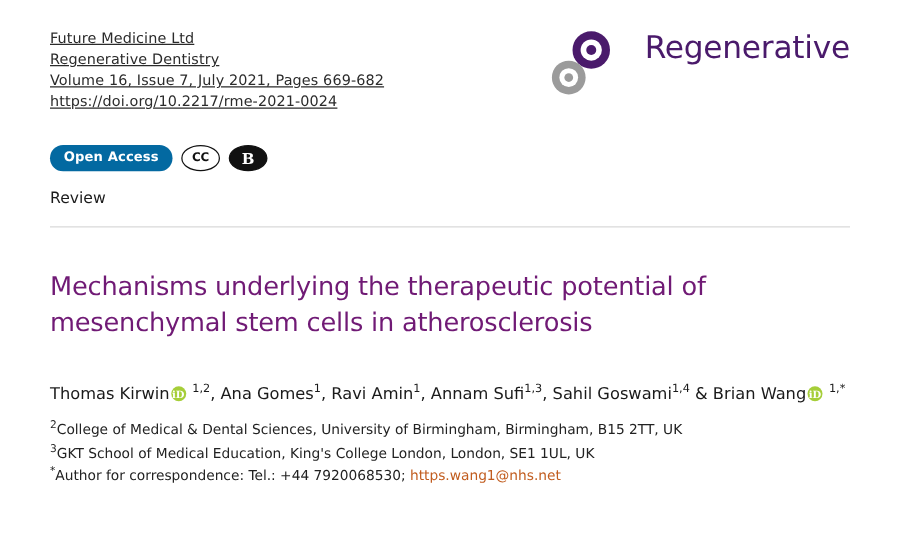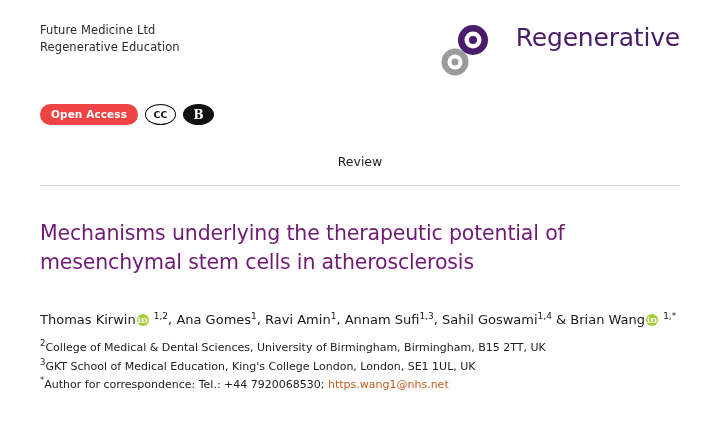--- a/index.html
+++ b/index.html
@@ -26,20 +26,21 @@
   .header {
     display: flex;
     justify-content: space-between;
     align-items: flex-start;
   }
   .journal-meta {
     font-size: 11.5px;
     line-height: 17px;
     color: #2b2b2b;
     letter-spacing: 0.1px;
+    text-decoration: underline;
   }
   .journal-meta div {
     white-space: nowrap;
   }
 
   .brand {
     display: flex;
     align-items: flex-start;
     gap: 21px;
     padding-top: 2px;
@@ -60,21 +61,21 @@
   .brand-text .l2 { display: block; }
 
   
   .oa-row {
     display: flex;
     align-items: center;
     gap: 7px;
     margin-top: 26px;
   }
   .oa-badge {
-    background: #ef4444;
+    background: #0369a1;
     color: #ffffff;
     font-size: 10.5px;
     font-weight: bold;
     padding: 4px 11px 5px 11px;
     border-radius: 11px;
     letter-spacing: 0.1px;
   }
   .cc-circle {
     width: 31px;
     height: 21px;
@@ -90,24 +91,23 @@
   }
   .cc-circle.filled {
     background: #111;
     color: #ffffff;
     border-color: #111;
     font-size: 12px;
     font-family: "DejaVu Serif", "Liberation Serif", serif;
   }
 
   .article-type {
-    margin-top: 29px;
+    margin-top: 13px;
     font-size: 12.5px;
     color: #1a1a1a;
-    text-align: center;
   }
 
   .rule {
     margin-top: 16px;
     border: 0;
     border-top: 1px solid #d9d9d9;
     height: 0;
   }
 
   
@@ -169,21 +169,23 @@
 </style>
 </head>
 <body>
 
 <div class="page">
 
   <div class="header">
 
     <div class="journal-meta">
       <div>Future Medicine Ltd</div>
-      <div>Regenerative Education</div>
+      <div>Regenerative Dentistry</div>
+      <div>Volume 16, Issue 7, July 2021, Pages 669-682</div>
+      <div>https://doi.org/10.2217/rme-2021-0024</div>
     </div>
 
     <div class="brand">
       <div class="brand-marks">
         <svg width="54" height="54" viewBox="0 0 54 54" xmlns="http://www.w3.org/2000/svg">
           <circle cx="32" cy="16" r="15" fill="#4a1a6b"></circle>
           <circle cx="32" cy="16" r="8.5" fill="#ffffff"></circle>
           <circle cx="32" cy="16" r="4" fill="#4a1a6b"></circle>
           <circle cx="14" cy="38" r="13.5" fill="#9b9b9b"></circle>
           <circle cx="14" cy="38" r="7.5" fill="#ffffff"></circle>

